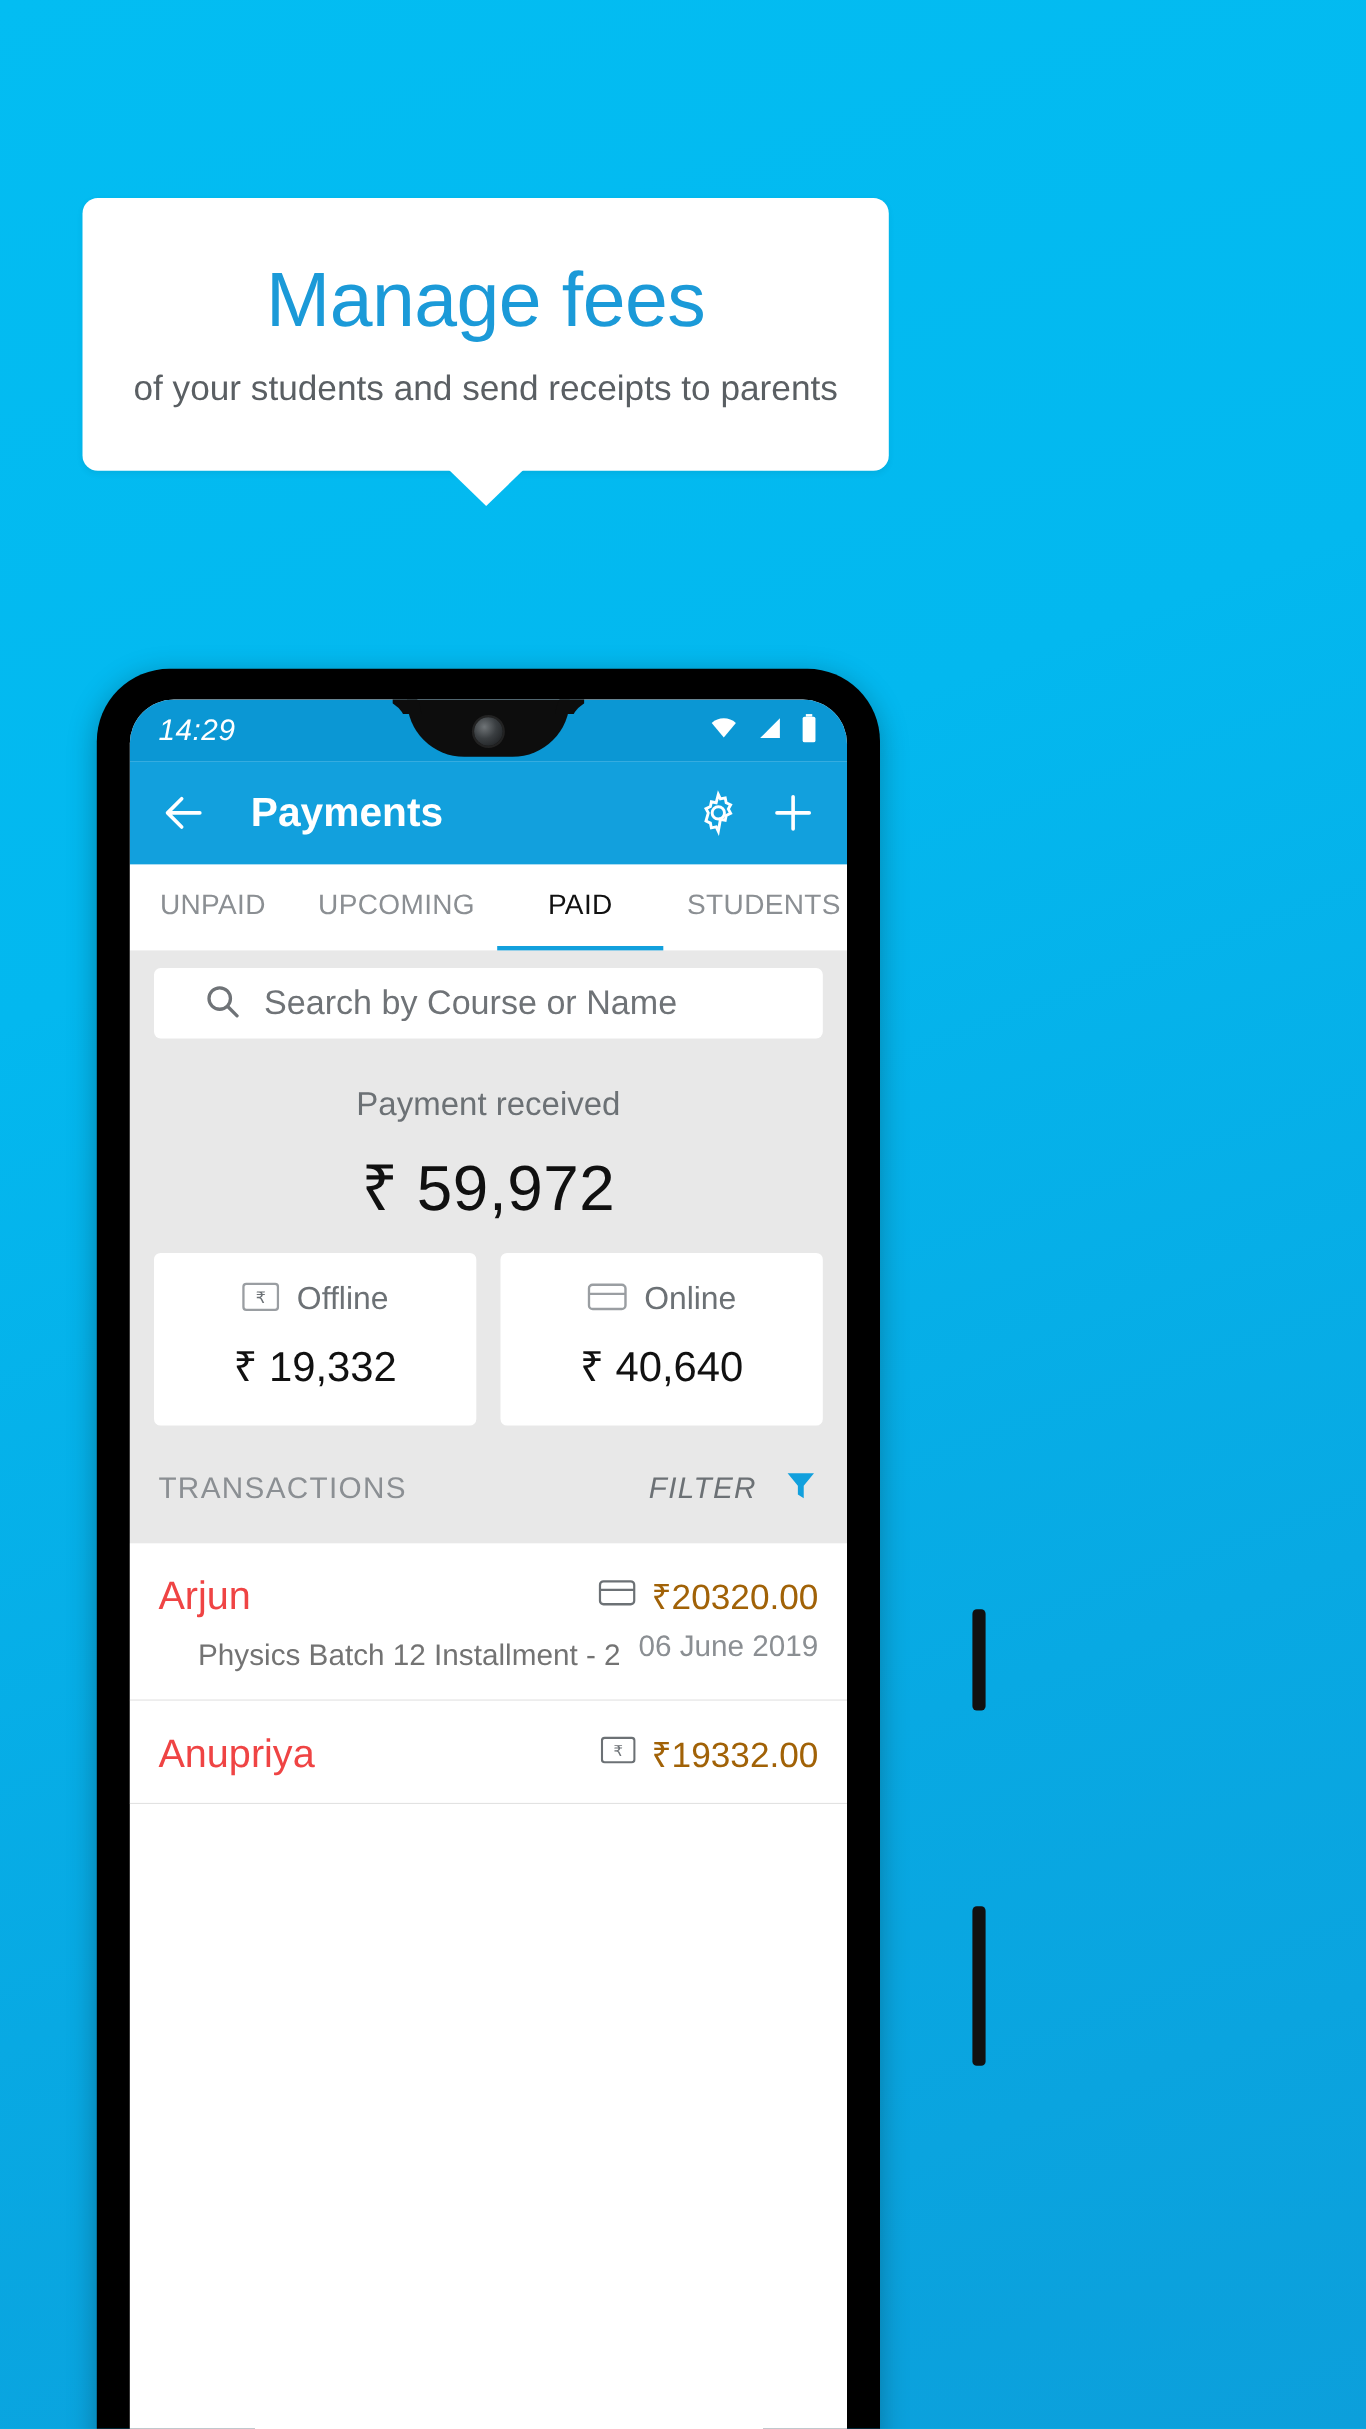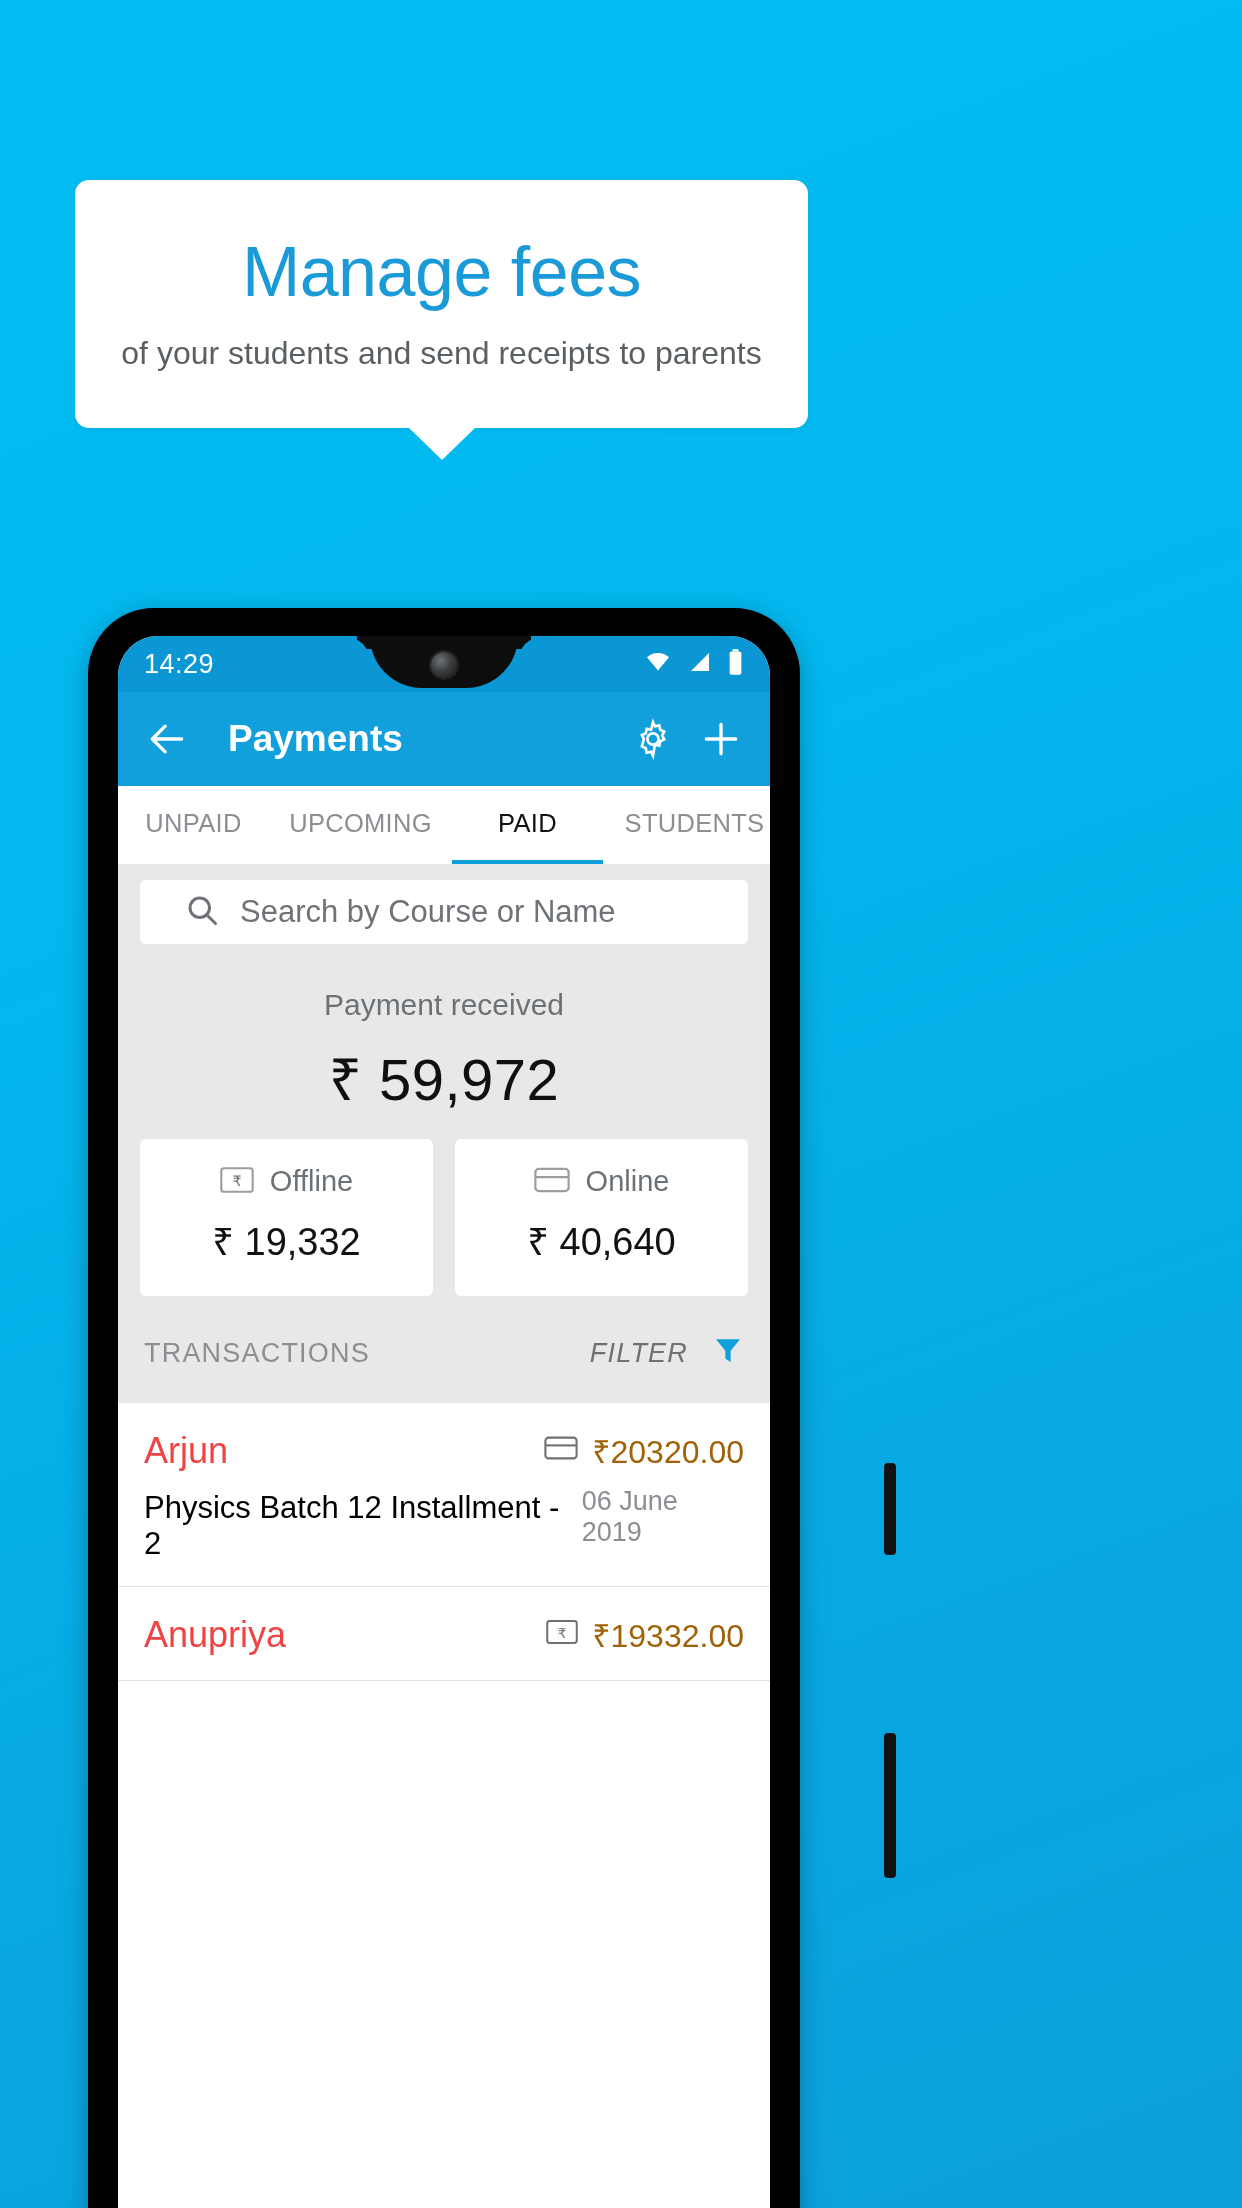--- a/index.html
+++ b/index.html
@@ -49,21 +49,21 @@
   }
   
   .side-btn { position:absolute; background:#111; border-radius:4px; }
   #btn-r1 { left:796px; top:855px; width:12px; height:92px; }
   #btn-r2 { left:796px; top:1125px; width:12px; height:145px; }
   #btn-l1 { left:80px; top:1050px; width:12px; height:200px; }
   
   #statusbar {
     position:relative; height:56px; background:#0b97d4;
     display:flex; align-items:center; justify-content:space-between;
-    padding:0 26px; color:#fff;
+    padding:0 26px; color:#fff;font-style:italic;
   }
   #clock { font-size:27px; letter-spacing:0.5px; }
   #sb-icons { display:flex; align-items:center; gap:13px; }
   
   #notch {
     position:absolute; left:50%; transform:translateX(-50%); top:0;
     width:148px; height:52px; background:#0d0d0d;
     border-radius:0 0 74px 74px;
     display:flex; align-items:center; justify-content:center;
     z-index:5;
@@ -120,21 +120,21 @@
     display:flex; align-items:center; justify-content:space-between;
     padding:38px 26px 30px; 
   }
   #tx-title { font-size:27px; color:#8b8f93; letter-spacing:1.2px; }
   #tx-filter { display:flex; align-items:center; gap:24px; font-size:27px; color:#6c7175; letter-spacing:1.2px;font-style:italic; }
   #txlist { background:#fff; }
   .txrow { padding:26px 26px 24px; border-bottom:1px solid #e2e2e2; }
   .txline { display:flex; align-items:center; justify-content:space-between; }
   .tx-name { font-size:36px; color:#ef4444; }
   .tx-amt { font-size:32px; color:#a16207; display:flex; align-items:center; gap:14px; }
-  .tx-sub { font-size:31px; color:#000000; margin-top:18px; }
+  .tx-sub { font-size:27px; color:#737373; margin-top:18px;margin-left:36px; }
   .tx-date { font-size:27px; color:#8b8f93; }
 </style>
 </head>
 <body>
 
 <div id="bg"></div>
 
 <div id="promo">
   <div id="promo-title">Manage fees</div>
   <div id="promo-sub">of your students and send receipts to parents</div>

